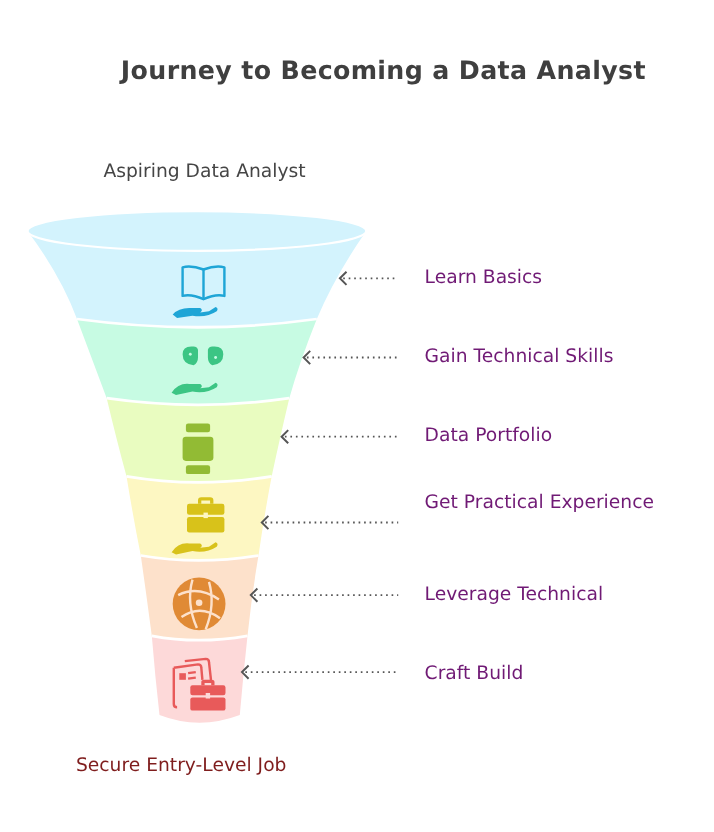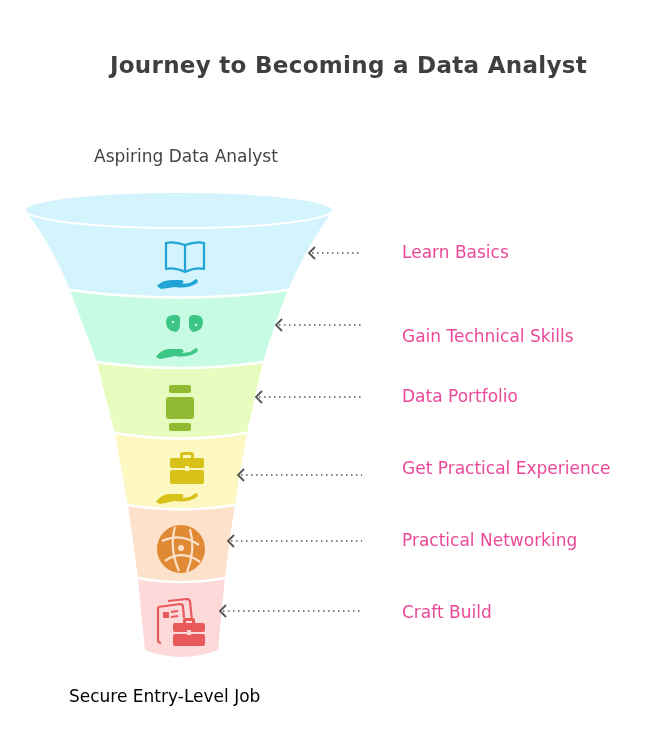--- a/index.html
+++ b/index.html
@@ -1,23 +1,23 @@
 <!DOCTYPE html>
 <html><head>
 <meta charset="utf-8">
 <style>
   html, body { margin: 0; padding: 0; background: #ffffff; }
   body { width: 649px; height: 756px; position: relative; overflow: hidden;
          font-family: "DejaVu Sans", sans-serif; color: #444444; }
   .title { position: absolute; left: 0; width: 697px; top: 52px; text-align: center;
            font-size: 23px; font-weight: bold; color: #3f3f3f; letter-spacing: 0.3px; }
   .top-label { position: absolute; left: 74px; top: 146px; font-size: 17px; color: #454545; margin-left: 20px; }
-  .bottom-label { position: absolute; left: 69px; top: 686px; font-size: 17px; color: #000000; }
+  .bottom-label { position: absolute; left: 69px; top: 686px; font-size: 17px; color: #7f1d1d; }
   svg.funnel { position: absolute; left: 0; top: 0; }
-  .step-label { position: absolute; left: 386px; font-size: 17px; color: #ec4899; white-space: nowrap; margin-left: 16px; }
+  .step-label { position: absolute; left: 386px; font-size: 17px; color: #701a75; white-space: nowrap; }
 </style>
 </head>
 <body>
 
 <div class="title">Journey to Becoming a Data Analyst</div>
 <div class="top-label">Aspiring Data Analyst</div>
 
 <svg class="funnel" width="649" height="756" viewBox="0 0 649 756">
 
   <g>
@@ -118,19 +118,19 @@
         <line x1="231" y1="541" x2="362" y2="541" stroke-width="1.6" stroke-dasharray="1.5 3.5"></line>
       </g>
     <g>
         <path d="M226 605 L220 611 L226 617" stroke-width="1.8"></path>
         <line x1="223" y1="611" x2="362" y2="611" stroke-width="1.6" stroke-dasharray="1.5 3.5"></line>
       </g>
   </g>
 </svg>
 
 <div class="step-label" style="top:242px">Learn Basics</div>
-<div class="step-label" style="top:326px">Gain Technical Skills</div>
+<div class="step-label" style="top:314px">Gain Technical Skills</div>
 <div class="step-label" style="top:386px">Data Portfolio</div>
-<div class="step-label" style="top:458px">Get Practical Experience</div>
-<div class="step-label" style="top:530px">Practical Networking</div>
+<div class="step-label" style="top:447px">Get Practical Experience</div>
+<div class="step-label" style="top:530px">Leverage Technical</div>
 <div class="step-label" style="top:602px">Craft Build</div>
 
 <div class="bottom-label">Secure Entry-Level Job</div>
 
 </body></html>

